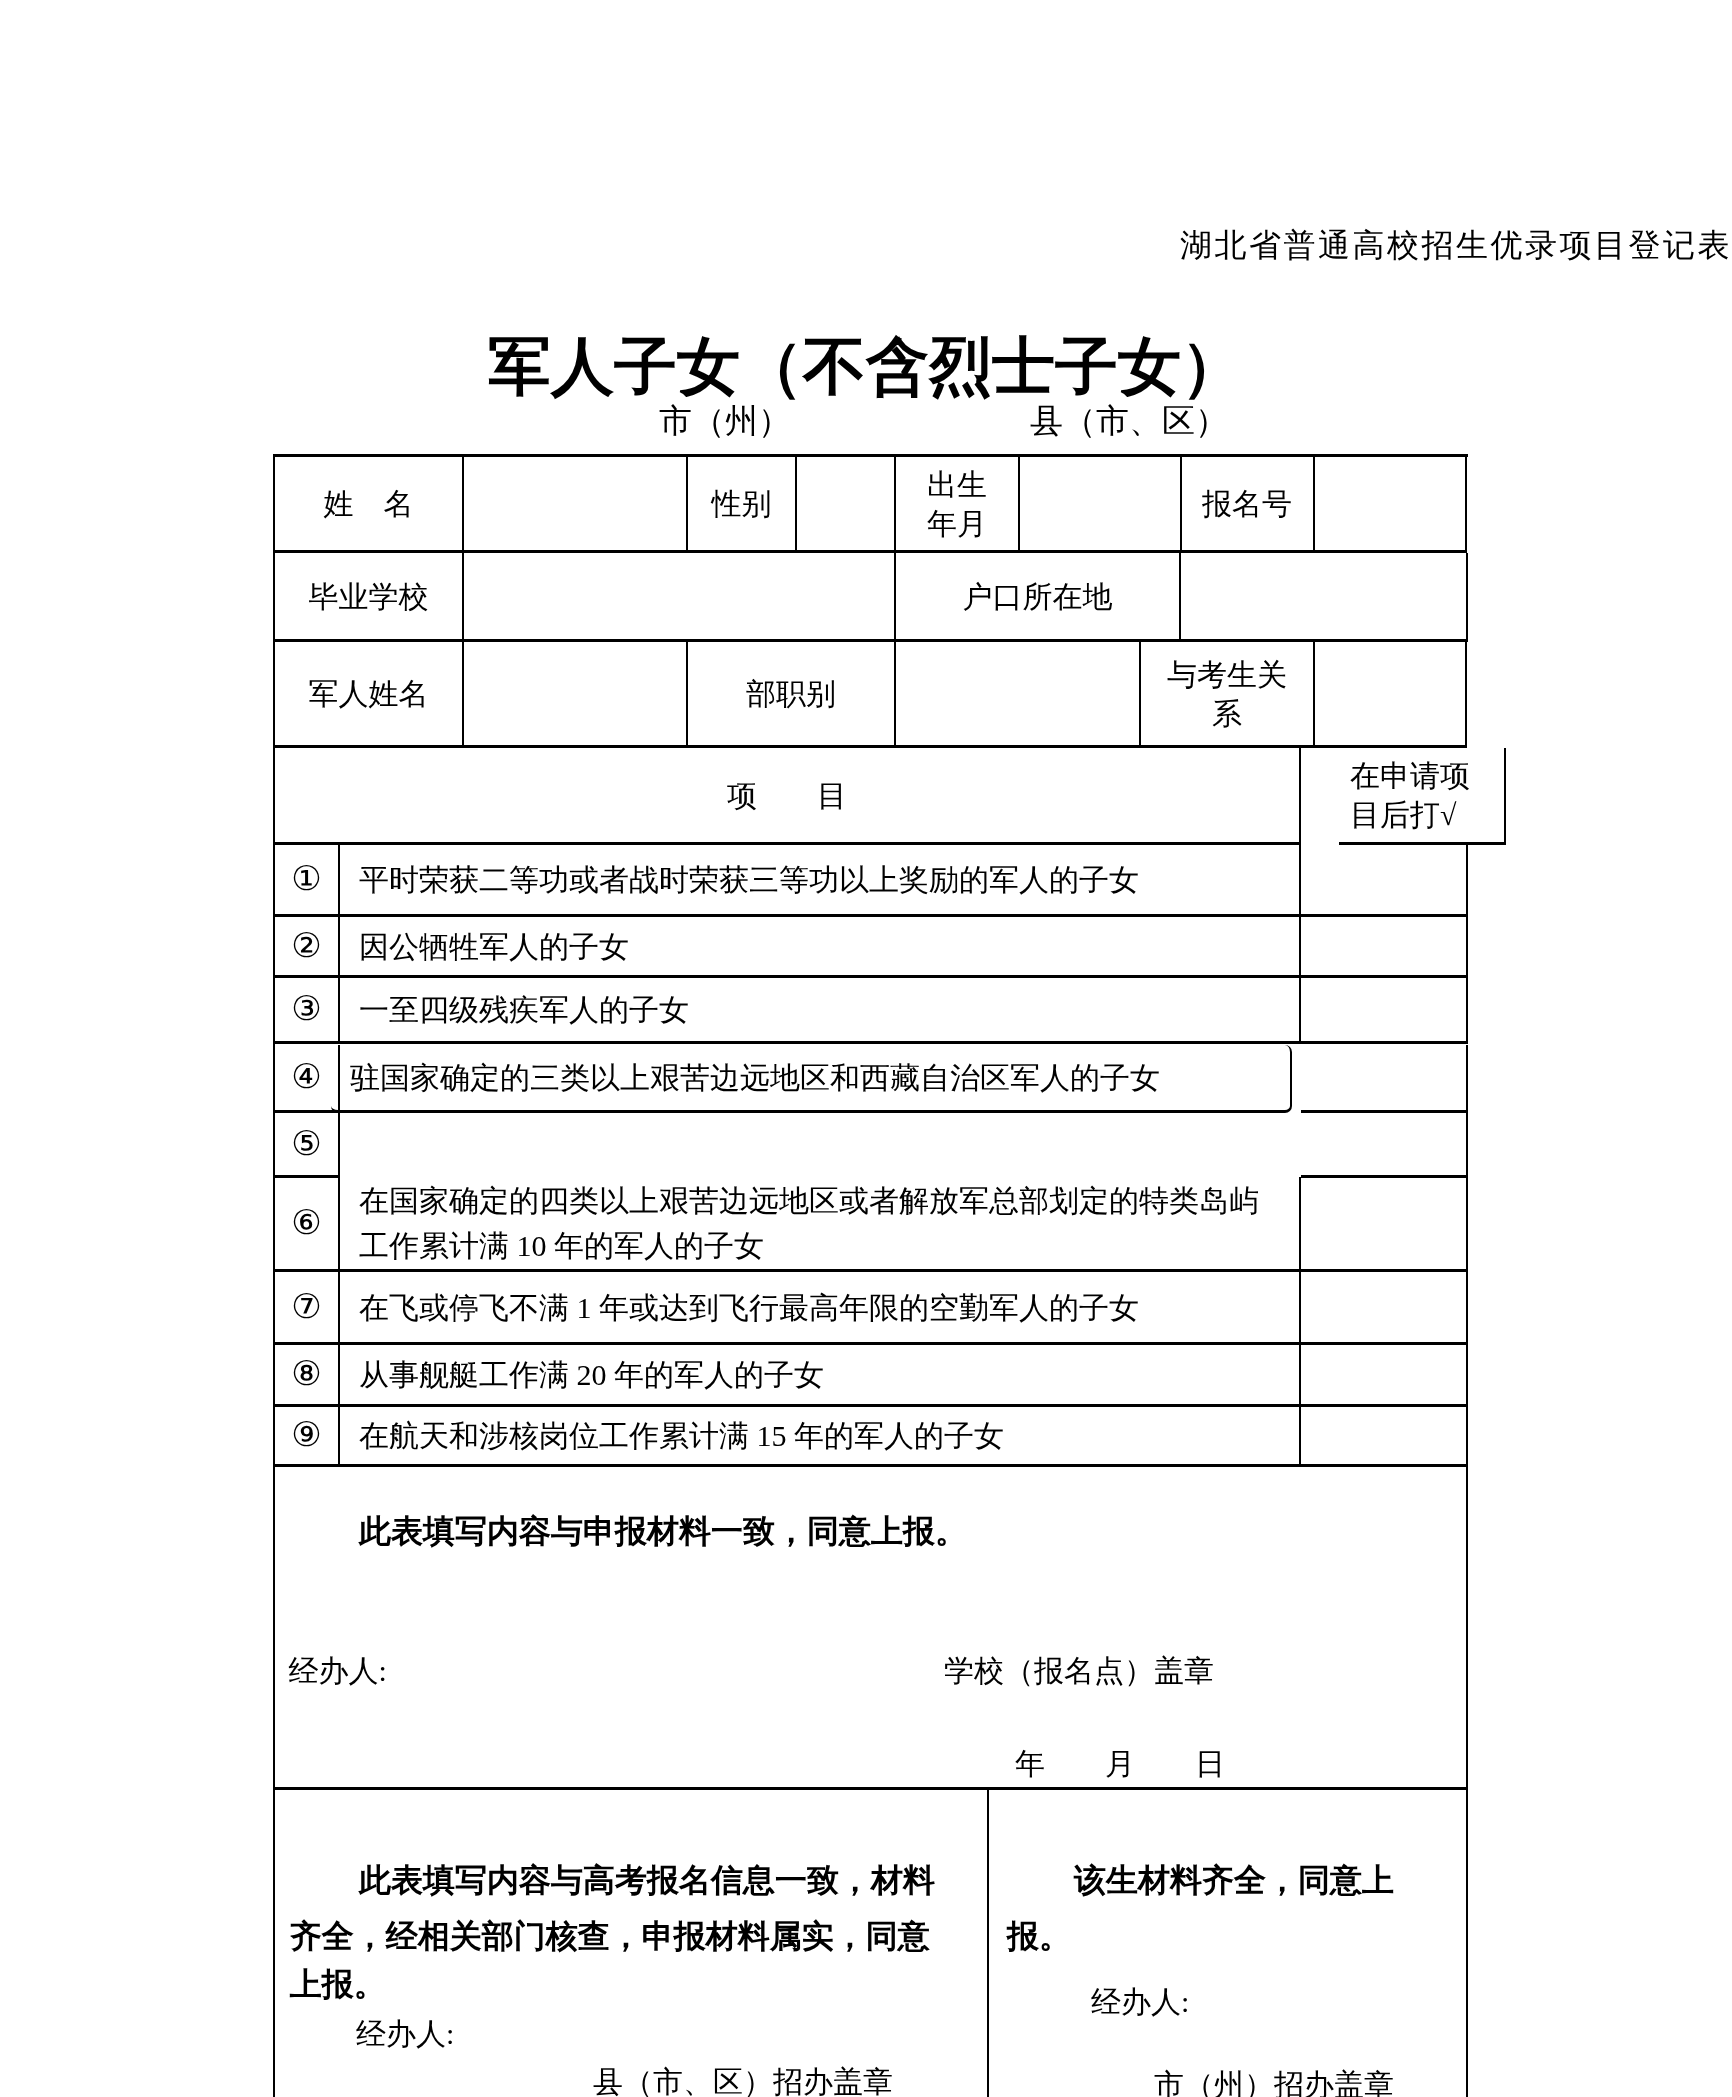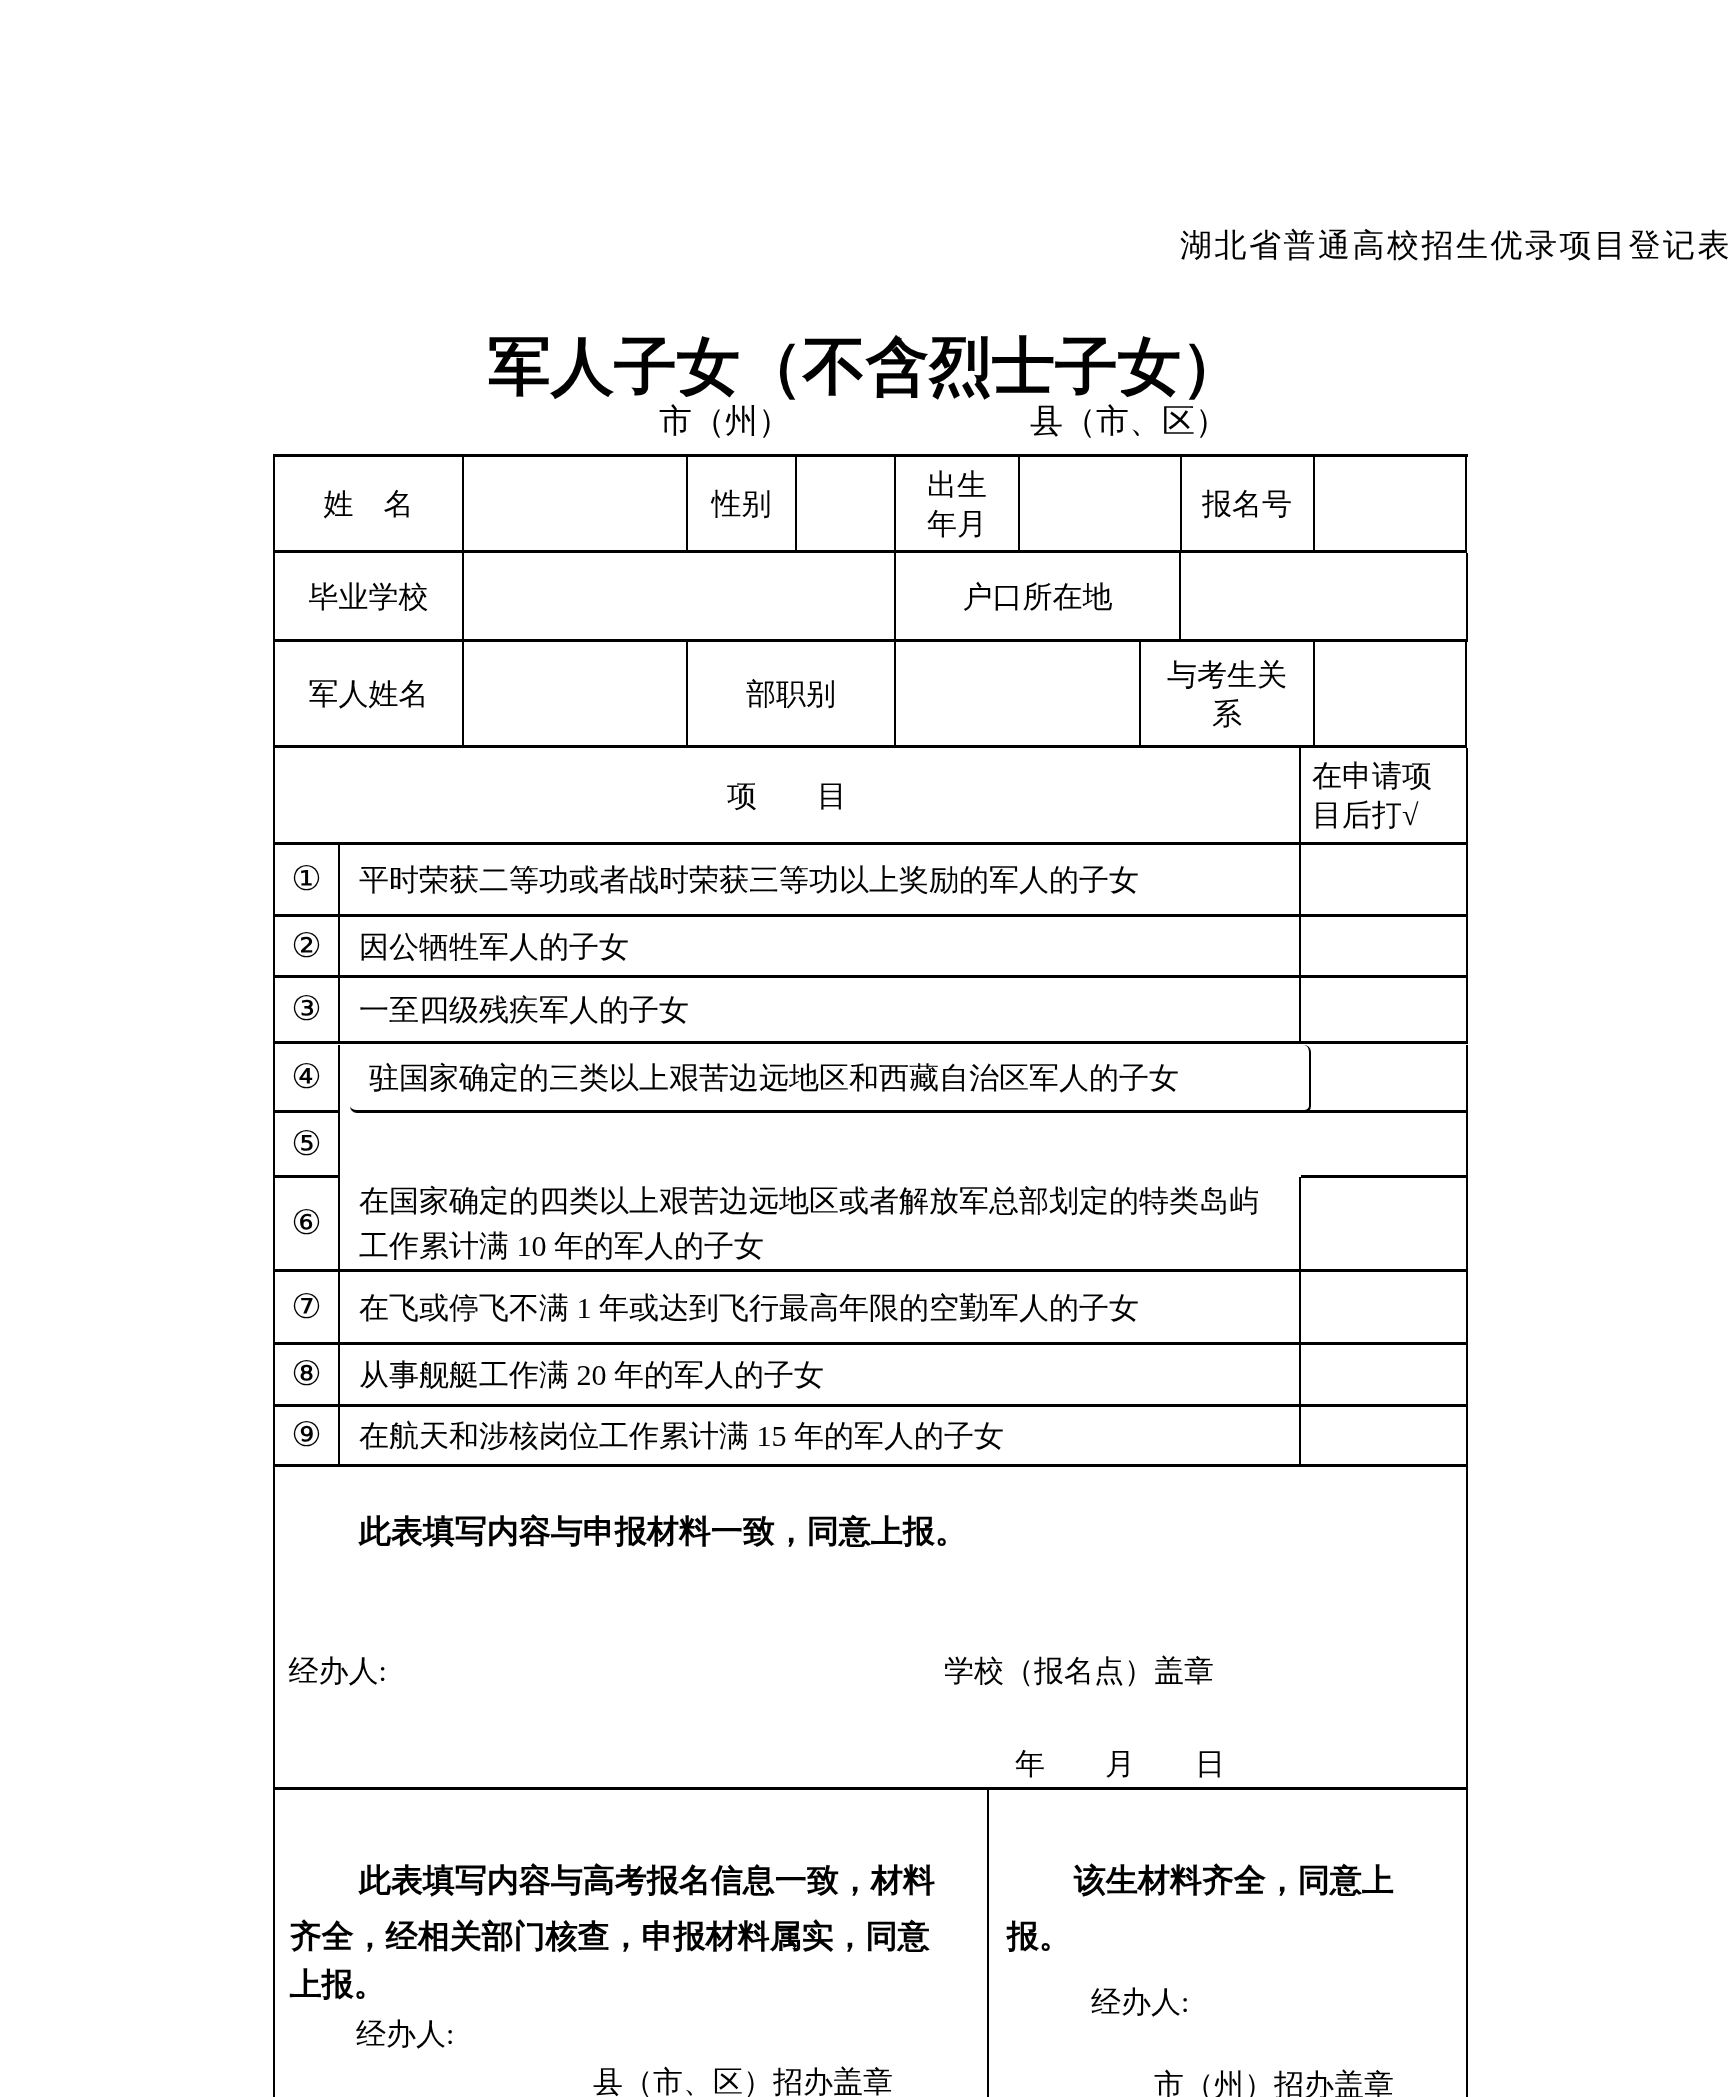--- a/index.html
+++ b/index.html
@@ -34,21 +34,21 @@
     position:absolute; box-sizing:border-box;
     border-right:2.1px solid #000;
     border-bottom:3.4px solid #000;
     display:flex; align-items:center; justify-content:center;
     text-align:center; font-size:30px; line-height:1.3;
     white-space:pre-line;
   }
   .cell.item-text{justify-content:flex-start; text-align:left; padding-left:19px; line-height:1.5;}
   .cell.num{font-size:34px;}
   .cell.free{display:block;}
-  .cell.checkhdr{justify-content:flex-start; text-align:left; padding-left:11px;}
+  .cell.checkhdr{justify-content:flex-start; text-align:left; padding-left:11px;margin-left:38px;}
   .abs{position:absolute; font-size:30px; white-space:nowrap;margin-top:20px;}
   .bold{font-weight:700; font-size:32px;}
 </style>
 </head>
 <body>
 
 <div class="page">
 
   <div class="title1">湖北省普通高校招生优录项目登记表</div>
   <div class="title2">军人子女（不含烈士子女）</div>
@@ -91,21 +91,21 @@
 
     <div class="cell num" style="left:0; top:460px; width:65px; height:61px;">②</div>
     <div class="cell item-text" style="left:65px; top:460px; width:961px; height:61px;">因公牺牲军人的子女</div>
     <div class="cell" style="left:1026px; top:460px; width:167px; height:61px;"></div>
 
     <div class="cell num" style="left:0; top:521px; width:65px; height:66px;">③</div>
     <div class="cell item-text" style="left:65px; top:521px; width:961px; height:66px;">一至四级残疾军人的子女</div>
     <div class="cell" style="left:1026px; top:521px; width:167px; height:66px;"></div>
 
     <div class="cell num" style="left:0; top:588px; width:65px; height:68px;">④</div>
-    <div class="cell item-text" style="left:75px; top:588px; width:961px; height:68px;border-radius:7px;">驻国家确定的三类以上艰苦边远地区和西藏自治区军人的子女</div>
+    <div class="cell item-text" style="left:56px; top:588px; width:961px; height:68px;border-radius:7px;">驻国家确定的三类以上艰苦边远地区和西藏自治区军人的子女</div>
     <div class="cell" style="left:1026px; top:588px; width:167px; height:68px;"></div>
 
     <div class="cell num" style="left:0; top:656px; width:65px; height:65px;">⑤</div>
     <div class="cell" style="left:1026px; top:656px; width:167px; height:65px;"></div>
 
     <div class="cell num" style="left:0; top:720px; width:65px; height:95px;">⑥</div>
     <div class="cell item-text" style="left:65px; top:720px; width:961px; height:95px;">在国家确定的四类以上艰苦边远地区或者解放军总部划定的特类岛屿
 工作累计满 10 年的军人的子女</div>
     <div class="cell" style="left:1026px; top:720px; width:167px; height:95px;"></div>
 

